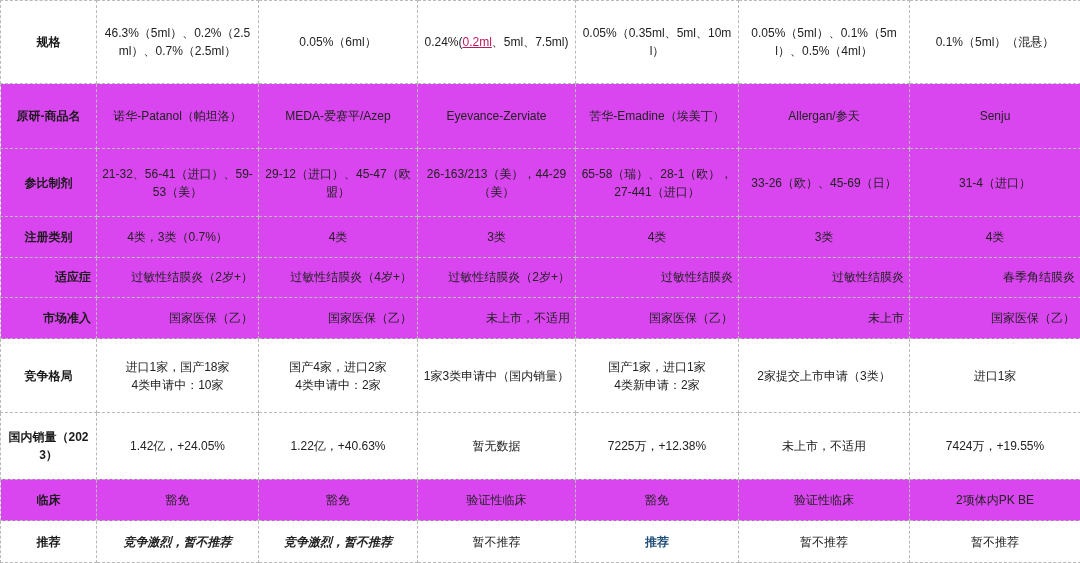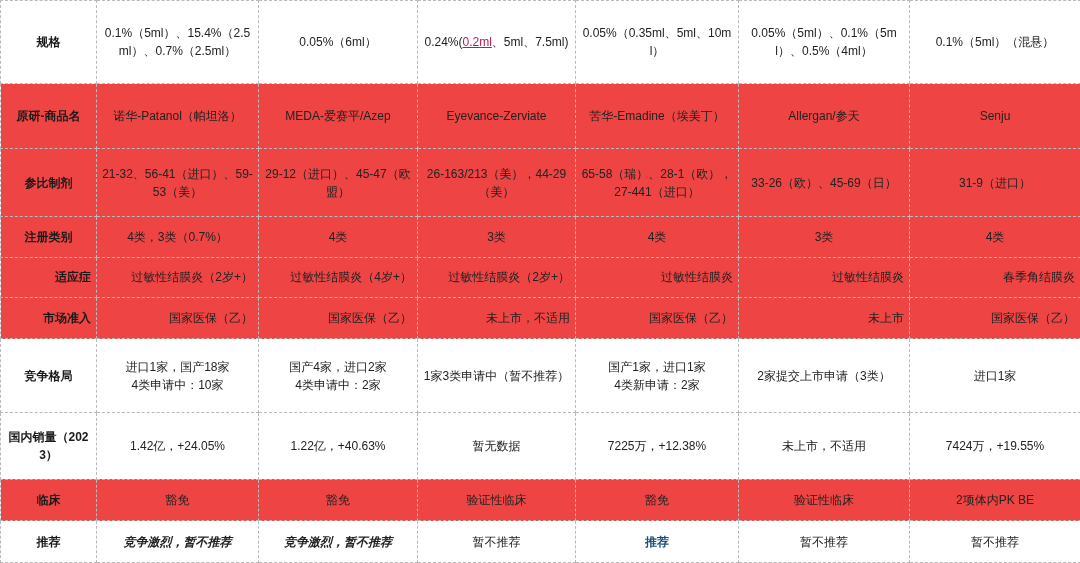--- a/index.html
+++ b/index.html
@@ -61,21 +61,21 @@
     color: #ffffff;
     border-color: #1f4e79;
   }
   
   td.row-label {
     font-weight: bold;
     font-size: 12.5px;
     color: #1a1a1a;
   }
   tr.shaded td {
-    background: #ef4444;
+    background: #d946ef;
   }
   .red {
     color: #c00000;
     font-weight: bold;
   }
   .orange-underline {
     color: #be185d;
     text-decoration: underline;
   }
   .rec-bold-italic {
@@ -112,21 +112,21 @@
         <col class="c2">
         <col class="c3">
         <col class="c4">
         <col class="c5">
         <col class="c6">
     </colgroup>
     <tbody>
 
       <tr class="r-spec">
         <td class="row-label">规格</td>
-        <td>0.1%（5ml）、15.4%（2.5ml）、0.7%（2.5ml）</td>
+        <td>46.3%（5ml）、0.2%（2.5ml）、0.7%（2.5ml）</td>
         <td>0.05%（6ml）</td>
         <td>0.24%(<span class="orange-underline">0.2ml</span>、5ml、7.5ml)</td>
         <td>0.05%（0.35ml、5ml、10ml）</td>
         <td>0.05%（5ml）、0.1%（5ml）、0.5%（4ml）</td>
         <td>0.1%（5ml）（混悬）</td>
       </tr>
 
       <tr class="r-brand shaded">
         <td class="row-label">原研-商品名</td>
         <td>诺华-Patanol（帕坦洛）</td>
@@ -137,21 +137,21 @@
         <td>Senju</td>
       </tr>
 
       <tr class="r-ref shaded">
         <td class="row-label">参比制剂</td>
         <td>21-32、56-41（进口）、59-53（美）</td>
         <td>29-12（进口）、45-47（欧盟）</td>
         <td>26-163/213（美），44-29（美）</td>
         <td>65-58（瑞）、28-1（欧），27-441（进口）</td>
         <td>33-26（欧）、45-69（日）</td>
-        <td>31-9（进口）</td>
+        <td>31-4（进口）</td>
       </tr>
 
       <tr class="r-cat shaded">
         <td class="row-label">注册类别</td>
         <td>4类，3类（0.7%）</td>
         <td>4类</td>
         <td>3类</td>
         <td>4类</td>
         <td>3类</td>
         <td>4类</td>
@@ -177,21 +177,21 @@
         <td>未上市</td>
         <td>国家医保（乙）</td>
       </tr>
 
       <tr class="r-comp">
         <td class="row-label">竞争格局</td>
         <td class="cell-multiline">进口1家，国产18家
 4类申请中：10家</td>
         <td class="cell-multiline">国产4家，进口2家
 4类申请中：2家</td>
-        <td class="cell-multiline">1家3类申请中（暂不推荐）</td>
+        <td class="cell-multiline">1家3类申请中（国内销量）</td>
         <td class="cell-multiline">国产1家，进口1家
 4类新申请：2家</td>
         <td class="cell-multiline">2家提交上市申请（3类）</td>
         <td class="cell-multiline">进口1家</td>
       </tr>
 
       <tr class="r-sales">
         <td class="row-label">国内销量（2023）</td>
         <td>1.42亿，+24.05%</td>
         <td>1.22亿，+40.63%</td>

